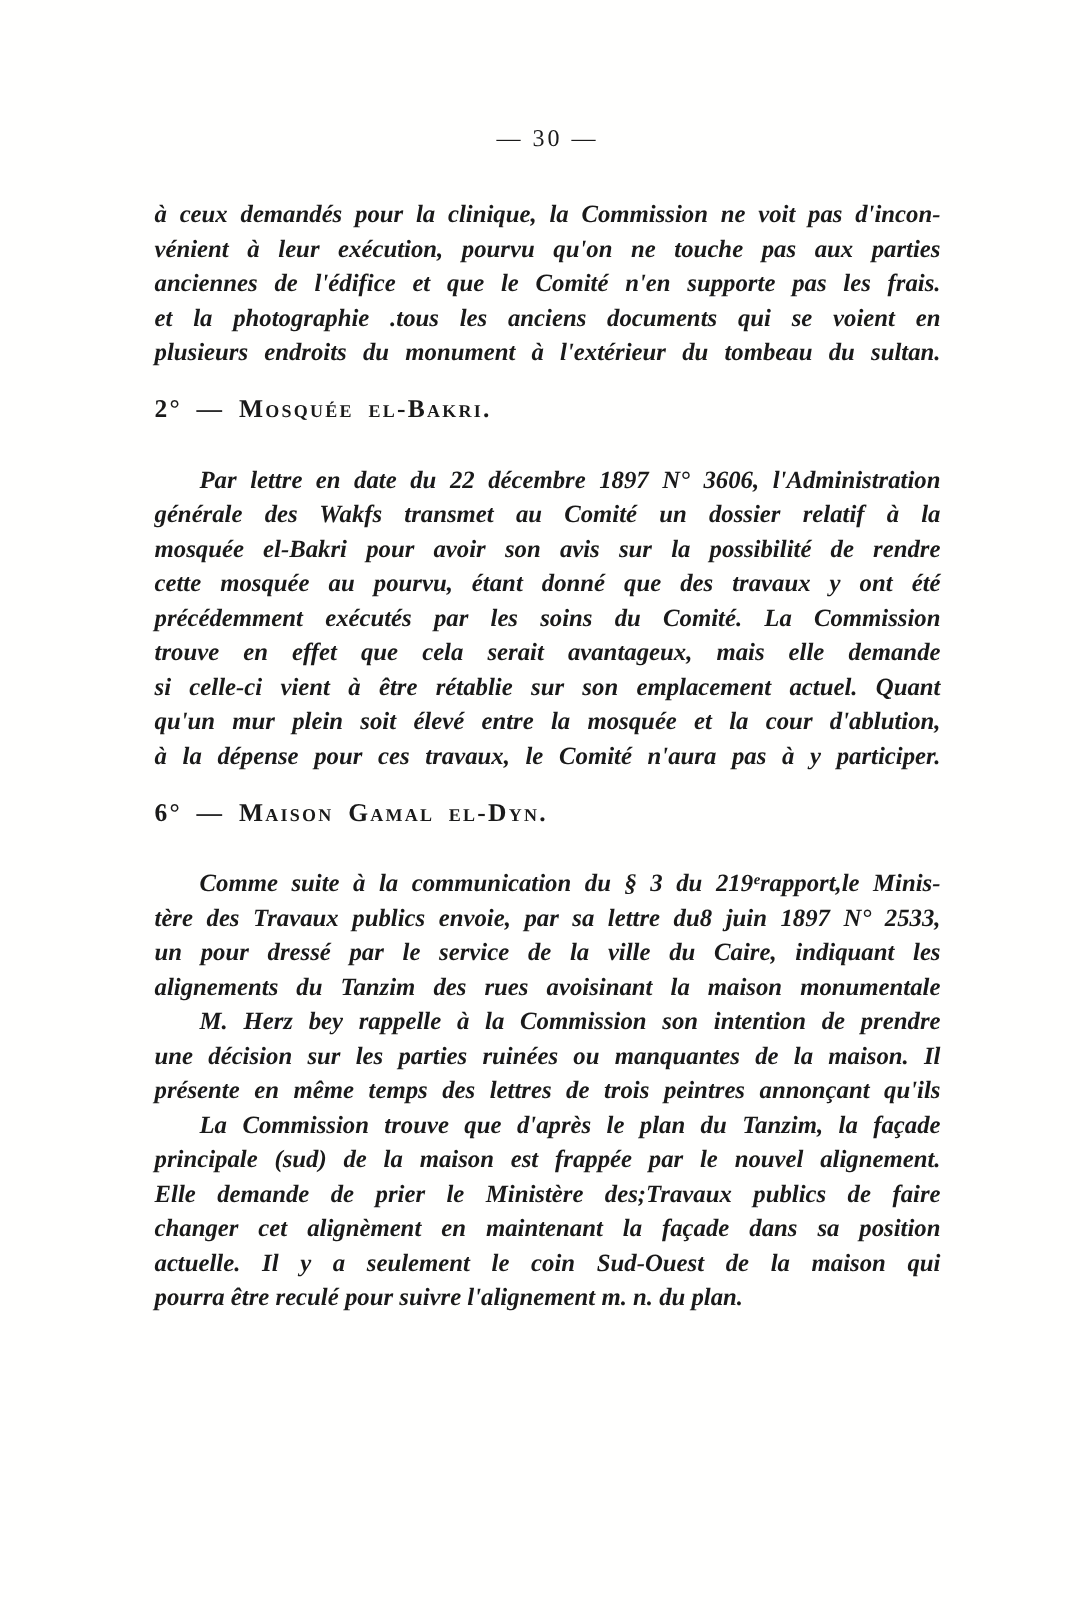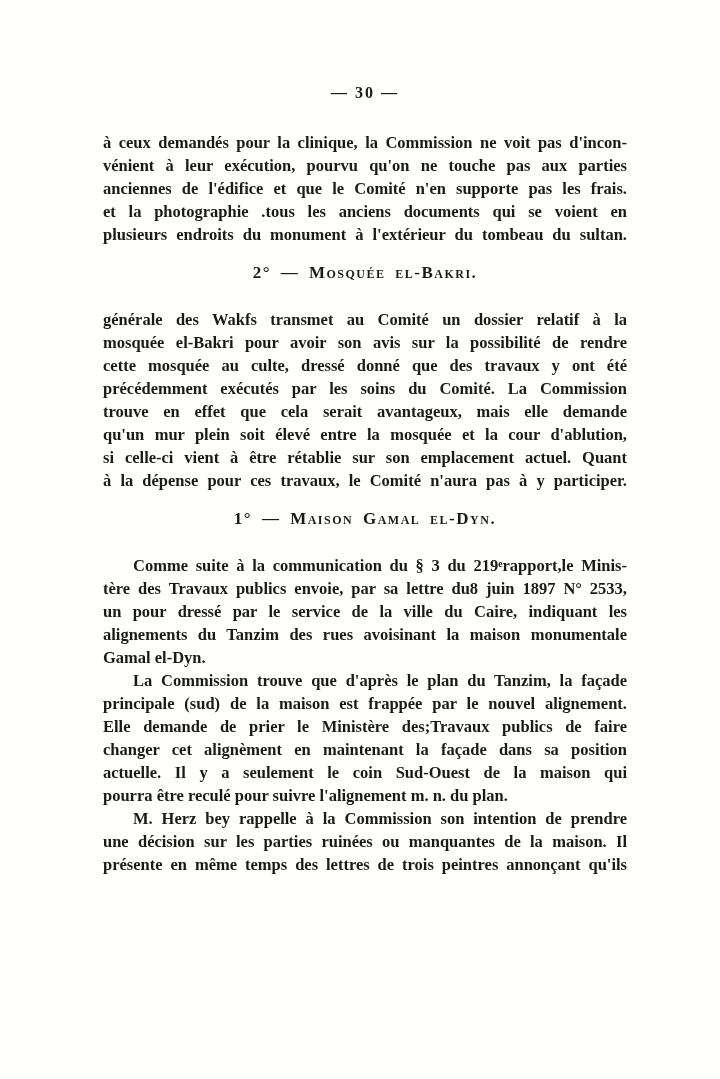--- a/index.html
+++ b/index.html
@@ -20,47 +20,48 @@
     inset: 0;
     background: #fffffe;
   }
   .page-number {
     position: absolute;
     top: 84px;
     left: 103px;
     width: 524px;
     text-align: center;
     font-size: 16px;
-    font-weight: bold;
+    font-weight: normal;
     letter-spacing: 2px;
   }
   .text-block {
     position: absolute;
     top: 131px;
     left: 103px;
     width: 524px;
     font-size: 16.5px;
     line-height: 23px;
     font-weight: bold;
   }
   .para {
     margin: 0;
+    font-style: italic;
   }
   .line {
     min-height: 23px;
   }
   .line.just {
     text-align: justify;
     text-align-last: justify;
   }
   .line.indent {
     text-indent: 30px;
   }
   .heading {
-    text-align: center;
+    text-align: left;
     font-variant: small-caps;
     font-size: 17px;
     font-weight: bold;
     letter-spacing: 1.5px;
     word-spacing: 4px;
     margin: 15px 0 24px 0;
   }
 </style>
 </head>
 <body>
@@ -72,44 +73,44 @@
         <div class="line just">à ceux demandés pour la clinique, la Commission ne voit pas d'incon-</div>
         <div class="line just">vénient à leur exécution, pourvu qu'on ne touche pas aux parties</div>
         <div class="line just">anciennes de l'édifice et que le Comité n'en supporte pas les frais.</div>
       </div>
       <div class="para">
         <div class="line just">et la photographie .tous les anciens documents qui se voient en</div>
         <div class="line just">plusieurs endroits du monument à l'extérieur du tombeau du sultan.</div>
       </div>
       <div class="heading">2° — Mosquée el-Bakri.</div>
       <div class="para">
+        <div class="line indent just">Par lettre en date du 22 décembre 1897 N° 3606, l'Administration</div>
         <div class="line just">générale des Wakfs transmet au Comité un dossier relatif à la</div>
         <div class="line just">mosquée el-Bakri pour avoir son avis sur la possibilité de rendre</div>
-        <div class="line just">cette mosquée au culte, dressé donné que des travaux y ont été</div>
+        <div class="line just">cette mosquée au pourvu, étant donné que des travaux y ont été</div>
         <div class="line just">précédemment exécutés par les soins du Comité. La Commission</div>
         <div class="line just">trouve en effet que cela serait avantageux, mais elle demande</div>
+        <div class="line just">si celle-ci vient à être rétablie sur son emplacement actuel. Quant</div>
         <div class="line just">qu'un mur plein soit élevé entre la mosquée et la cour d'ablution,</div>
-        <div class="line just">si celle-ci vient à être rétablie sur son emplacement actuel. Quant</div>
         <div class="line just">à la dépense pour ces travaux, le Comité n'aura pas à y participer.</div>
       </div>
-      <div class="heading">1° — Maison Gamal el-Dyn.</div>
+      <div class="heading">6° — Maison Gamal el-Dyn.</div>
       <div class="para">
         <div class="line indent just">Comme suite à la communication du § 3 du 219ᵉrapport,le Minis-</div>
         <div class="line just">tère des Travaux publics envoie, par sa lettre du8 juin 1897 N° 2533,</div>
         <div class="line just">un pour dressé par le service de la ville du Caire, indiquant les</div>
         <div class="line just">alignements du Tanzim des rues avoisinant la maison monumentale</div>
-        <div class="line">Gamal el-Dyn.</div>
+      </div>
+      <div class="para">
+        <div class="line indent just">M. Herz bey rappelle à la Commission son intention de prendre</div>
+        <div class="line just">une décision sur les parties ruinées ou manquantes de la maison. Il</div>
+        <div class="line just">présente en même temps des lettres de trois peintres annonçant qu'ils</div>
       </div>
       <div class="para">
         <div class="line indent just">La Commission trouve que d'après le plan du Tanzim, la façade</div>
         <div class="line just">principale (sud) de la maison est frappée par le nouvel alignement.</div>
         <div class="line just">Elle demande de prier le Ministère des;Travaux publics de faire</div>
         <div class="line just">changer cet alignèment en maintenant la façade dans sa position</div>
         <div class="line just">actuelle. Il y a seulement le coin Sud-Ouest de la maison qui</div>
         <div class="line">pourra être reculé pour suivre l'alignement m. n. du plan.</div>
       </div>
-      <div class="para">
-        <div class="line indent just">M. Herz bey rappelle à la Commission son intention de prendre</div>
-        <div class="line just">une décision sur les parties ruinées ou manquantes de la maison. Il</div>
-        <div class="line just">présente en même temps des lettres de trois peintres annonçant qu'ils</div>
-      </div>
     </div>
 </div>
 
 </body></html>

